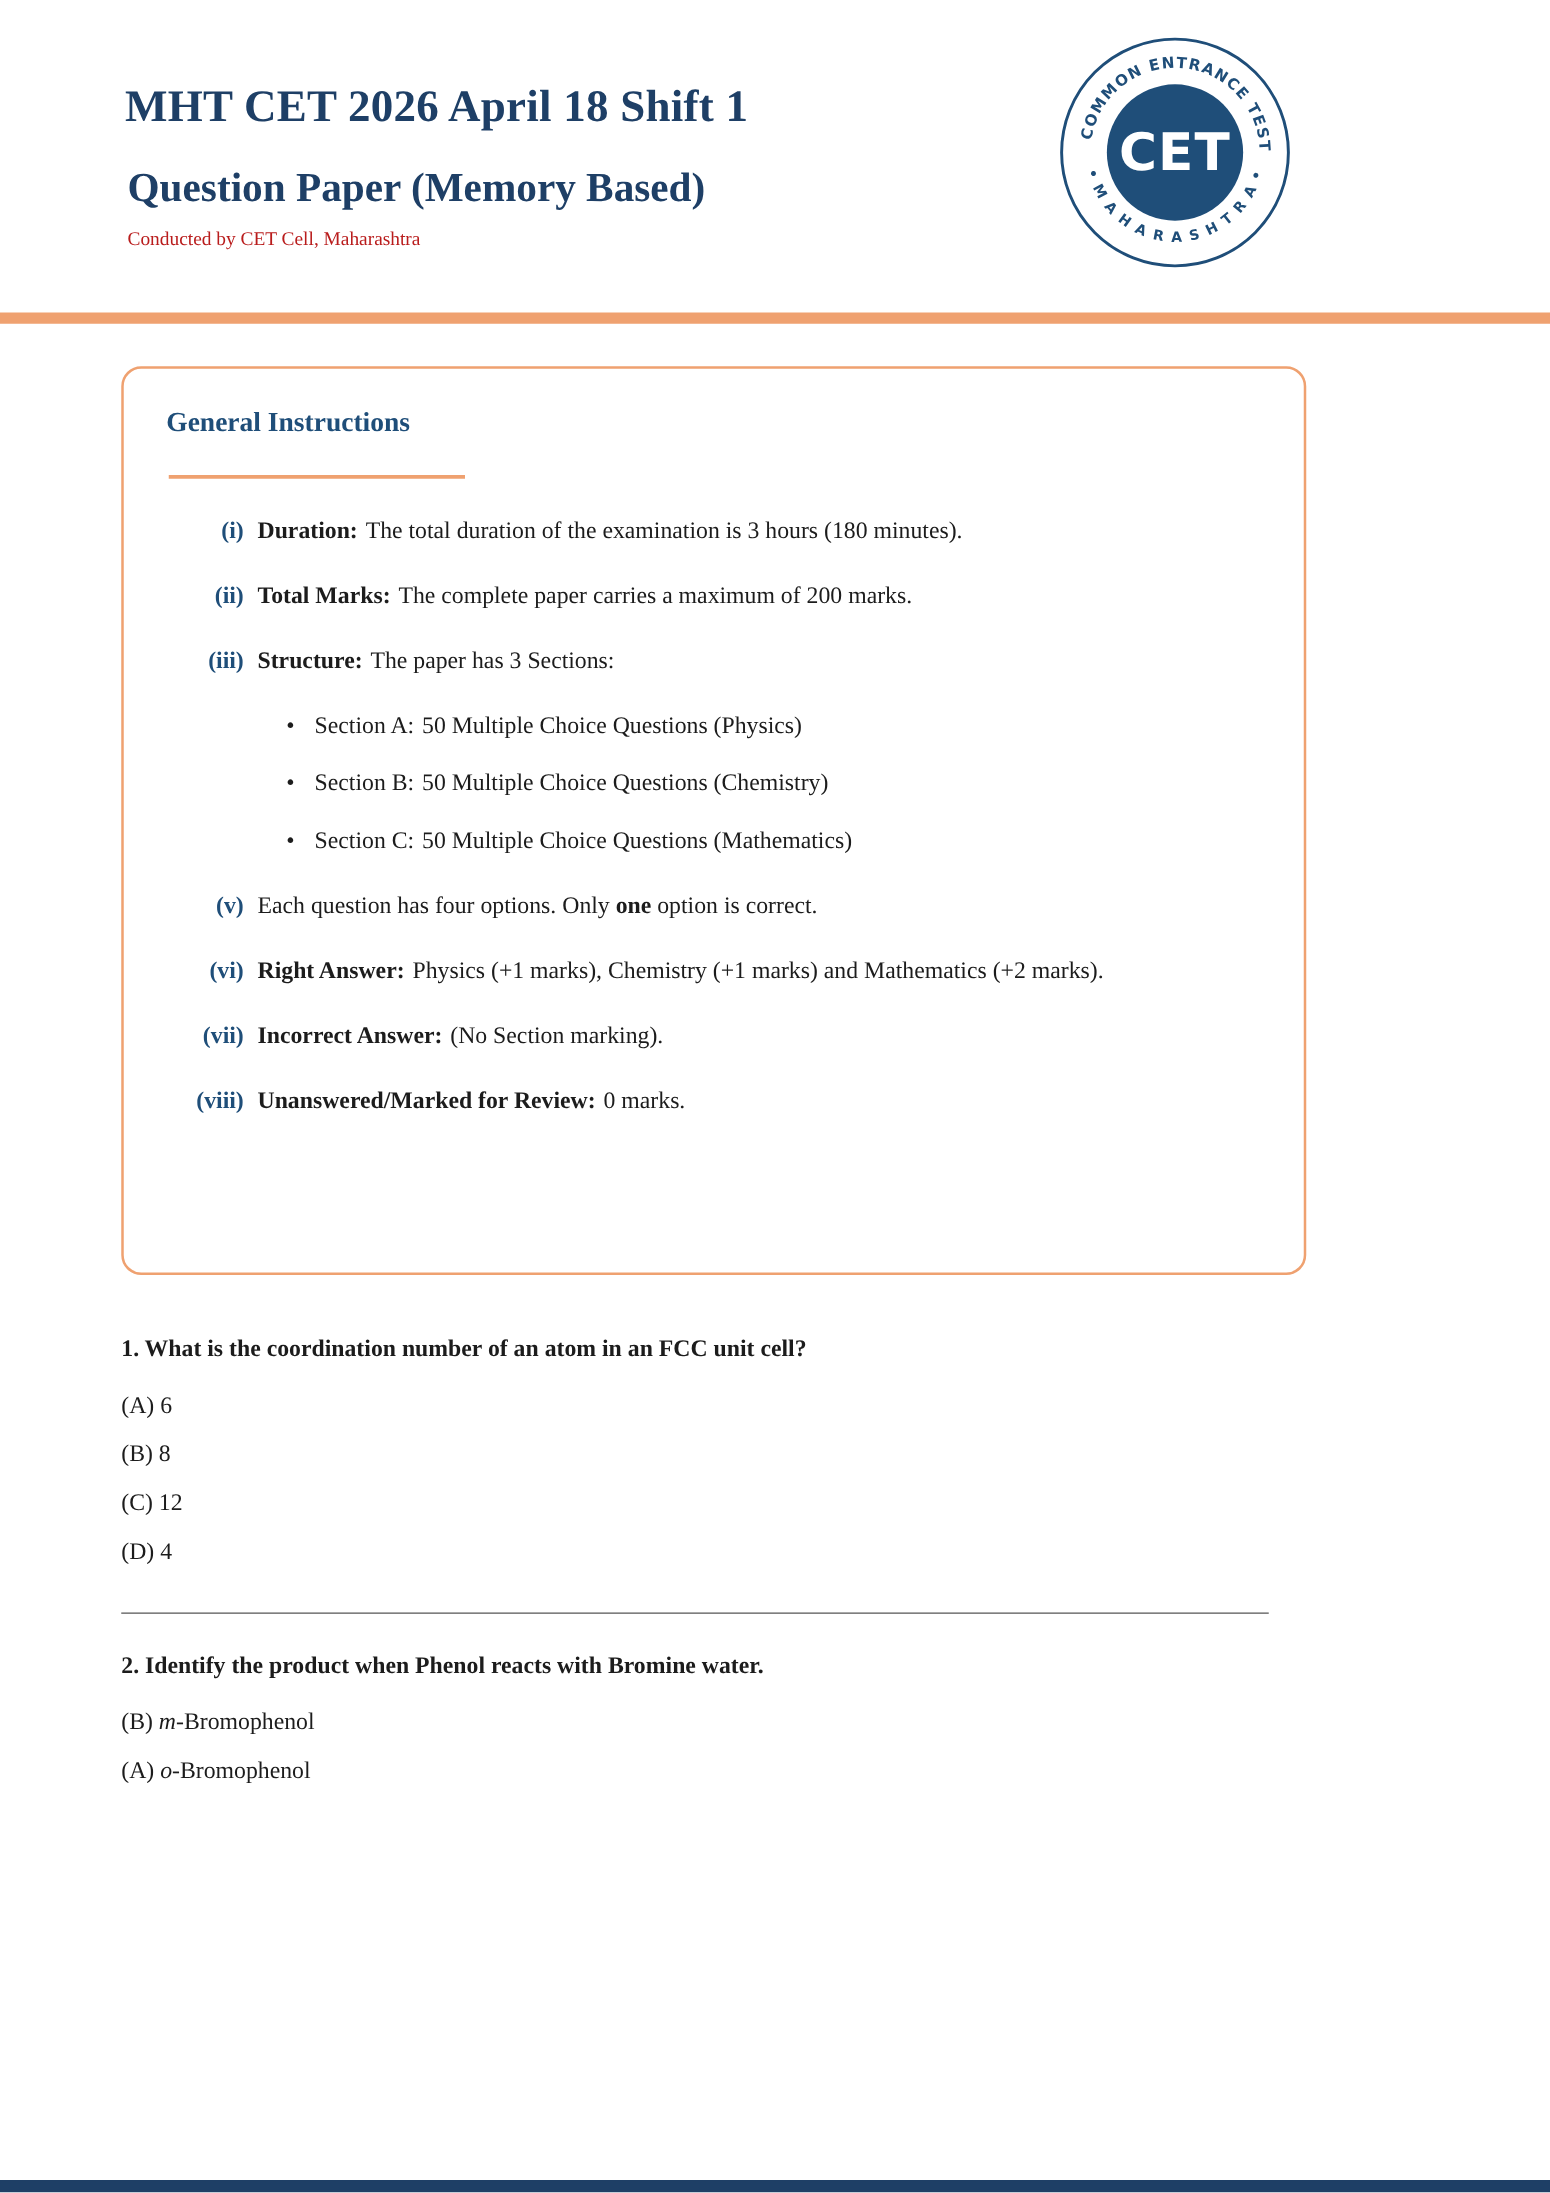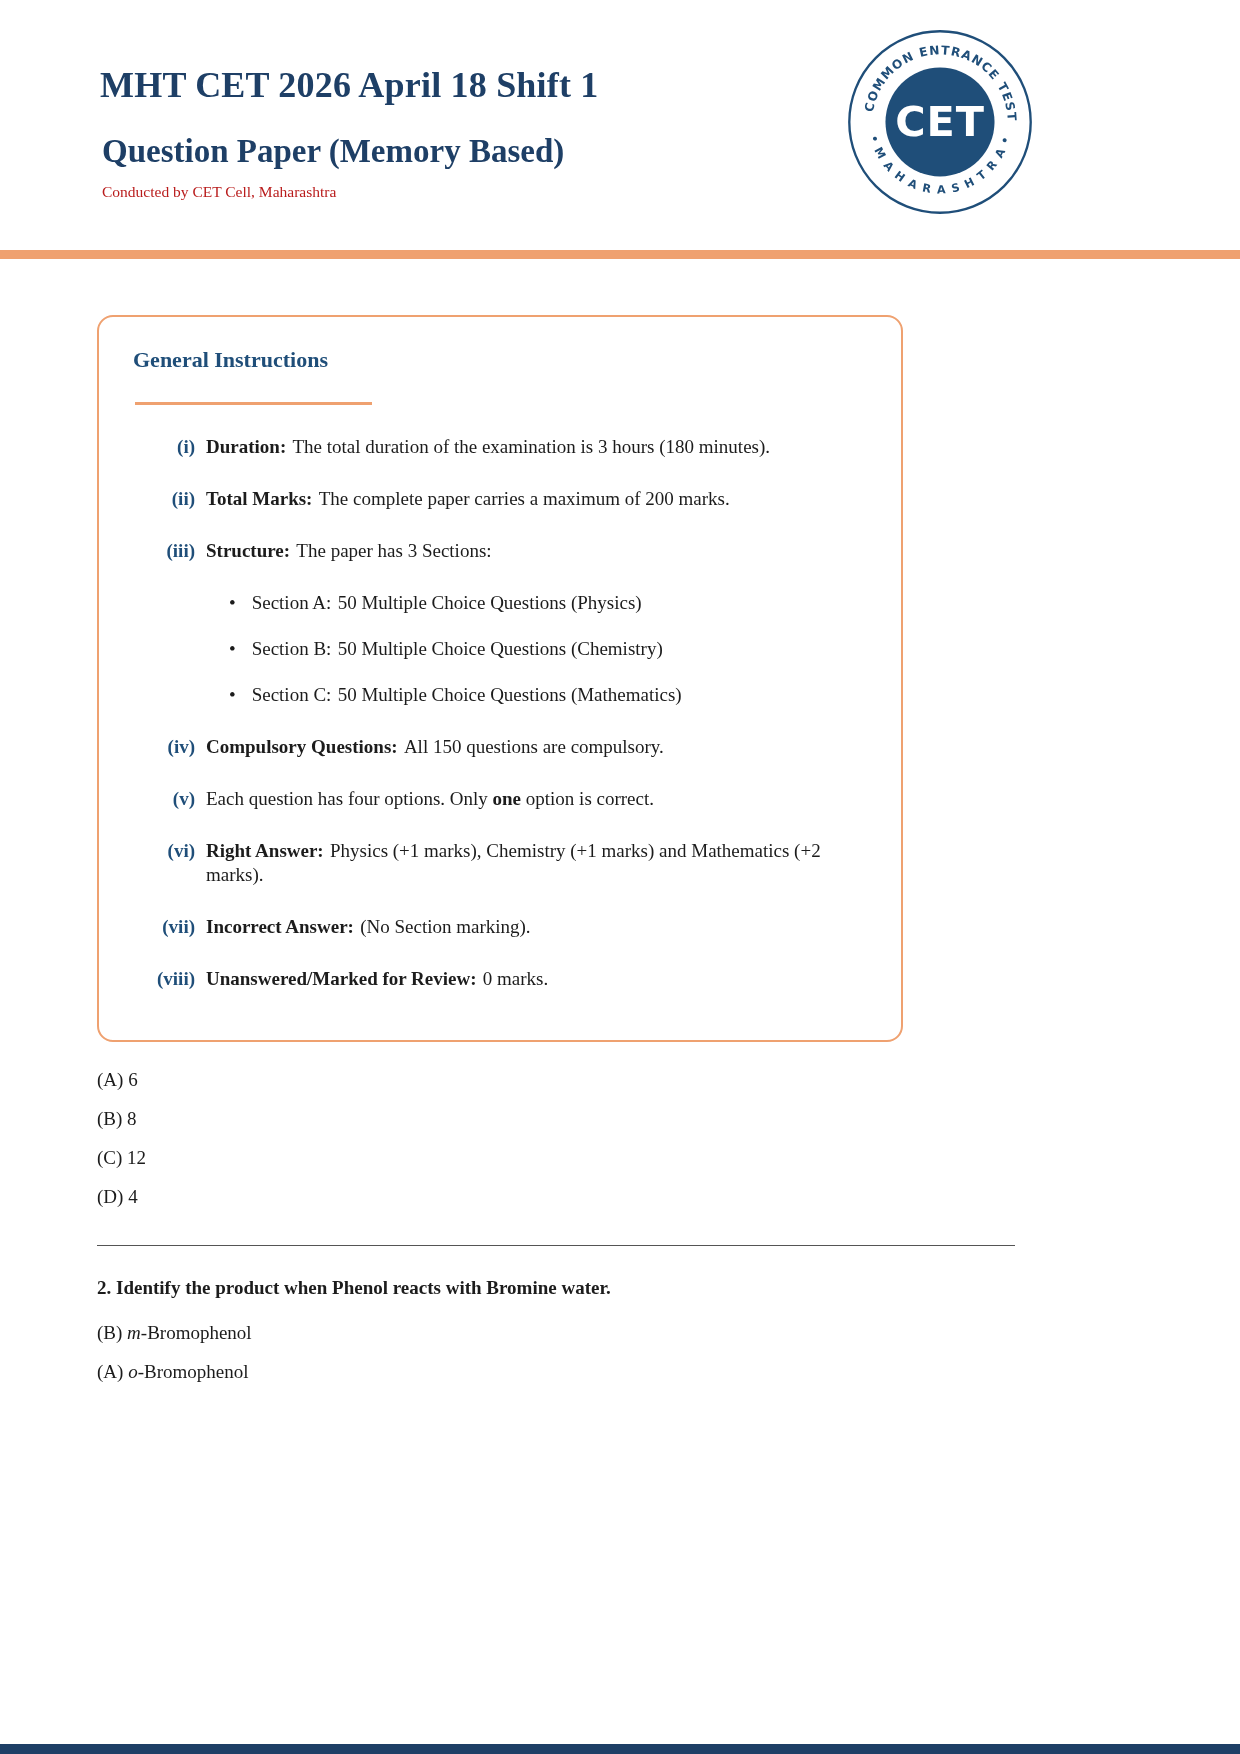--- a/index.html
+++ b/index.html
@@ -55,28 +55,27 @@
     width: 1240px;
     height: 9px;
     background: #efa170;
   }
 
   
   .instructions-box {
     position: absolute;
     top: 293px;
     left: 97px;
-    width: 806px;
+    width: 948px;
     height: 727px;
     border: 2px solid #efa170;
     border-radius: 16px;
     background: #ffffff;
     padding: 30px 36px 30px 34px;
     overflow: hidden;
-    margin-top: 22px;
   }
   .ins-heading {
     font-size: 22px;
     font-weight: bold;
     color: #1f4e79;
     margin: 0;
   }
   .ins-underline {
     width: 237px;
     height: 3px;
@@ -194,24 +193,20 @@
         <span class="bullet">•</span><span class="sub-label">Section A:</span><span>50 Multiple Choice Questions (Physics)</span>
       </div>
       <div class="sub-item">
         <span class="bullet">•</span><span class="sub-label">Section B:</span><span>50 Multiple Choice Questions (Chemistry)</span>
       </div>
       <div class="sub-item">
         <span class="bullet">•</span><span class="sub-label">Section C:</span><span>50 Multiple Choice Questions (Mathematics)</span>
       </div>
     </div>
 
-    <div class="ins-item">
-      <span class="ins-num">(iv)</span>
-      <span class="ins-body"><b class="ins-label">Compulsory Questions:</b><span>All 150 questions are compulsory.</span></span>
-    </div>
 
     <div class="ins-item">
       <span class="ins-num">(v)</span>
       <span class="ins-body"><span>Each question has four options. Only </span><b>one</b><span> option is correct.</span></span>
     </div>
 
     <div class="ins-item">
       <span class="ins-num">(vi)</span>
       <span class="ins-body"><b class="ins-label">Right Answer:</b><span>Physics (+1 marks), Chemistry (+1 marks) and Mathematics (+2 marks).</span></span>
     </div>
@@ -225,20 +220,21 @@
       <span class="ins-num">(viii)</span>
       <span class="ins-body"><b class="ins-label">Unanswered/Marked for Review:</b><span>0 marks.</span></span>
     </div>
 
   </div>
 </div>
 
 <div class="questions">
 
   <div class="question">
+    <div class="q-text"><span>1.</span> <span>What is the coordination number of an atom in an FCC unit cell?</span></div>
     <div class="option"><span>(A)</span> <i></i><span>6</span></div>
     <div class="option"><span>(B)</span> <i></i><span>8</span></div>
     <div class="option"><span>(C)</span> <i></i><span>12</span></div>
     <div class="option"><span>(D)</span> <i></i><span>4</span></div>
   </div>
 
   <hr class="divider">
 
   <div class="question">
     <div class="q-text"><span>2.</span> <span>Identify the product when Phenol reacts with Bromine water.</span></div>

